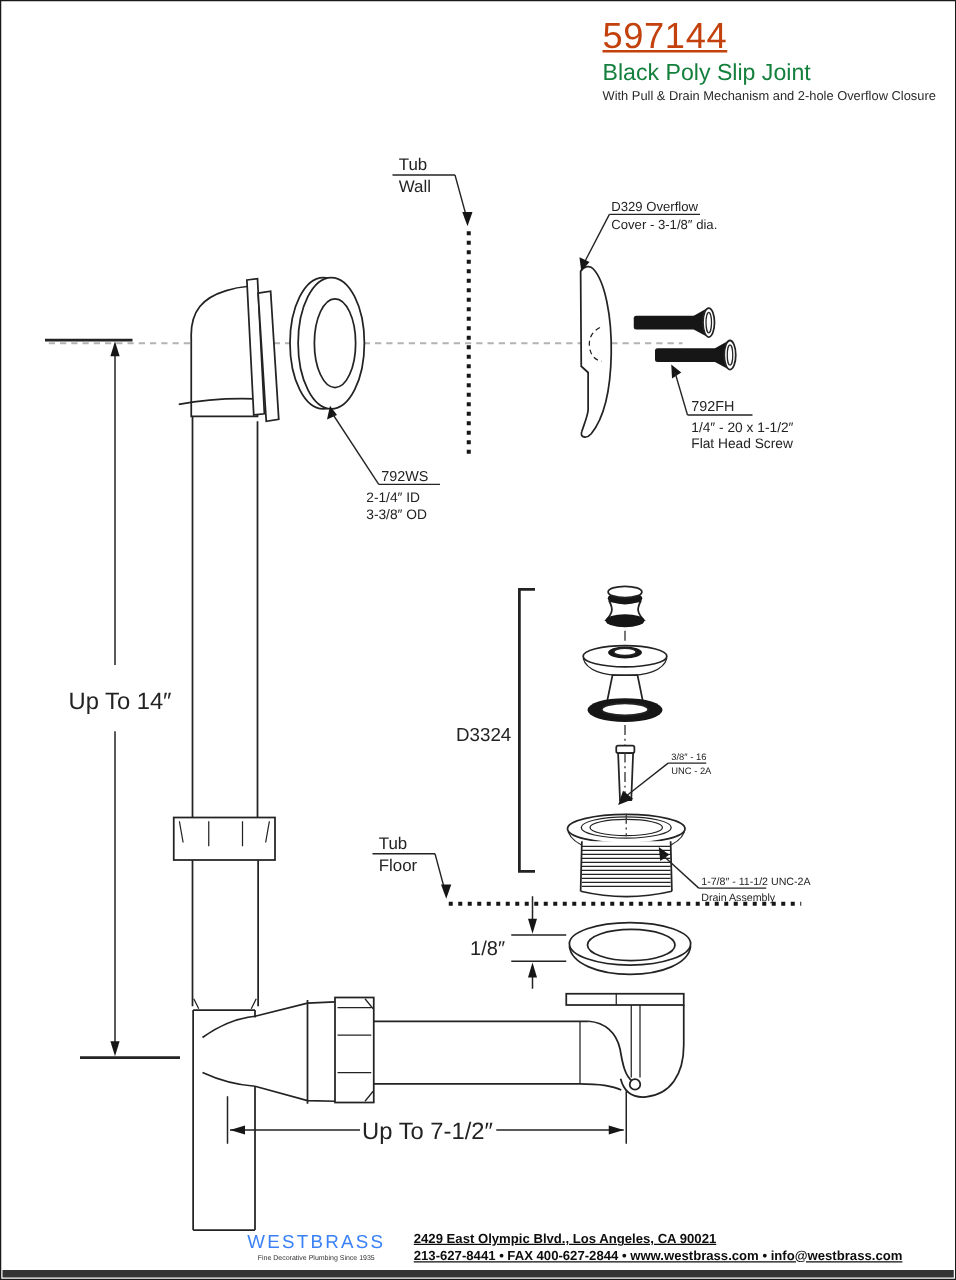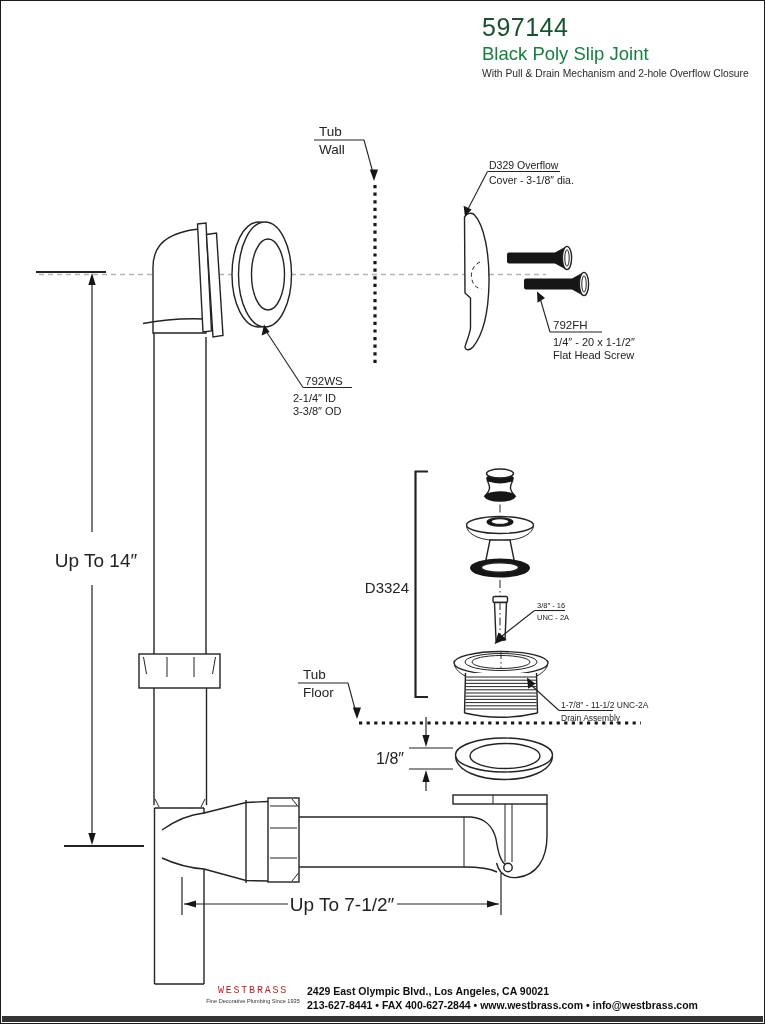--- a/index.html
+++ b/index.html
@@ -14,28 +14,28 @@
   .t-small{font-size:10.5px;}
   .t-part{font-size:11.5px;}
   .t-sub{font-size:11px;}
   .t-tiny{font-size:7.5px;}
   .t-mini{font-size:8.5px;}
   .t-dim{font-size:19px;}
   .t-dim-sm{font-size:16px;}
   .t-bracket{font-size:15px;}
   
   .title-block{position:absolute;left:481px;top:14px;line-height:1;}
-  .model{font-size:25px;letter-spacing:.5px;color:#14532d;}
+  .model{font-size:29px;letter-spacing:.5px;color:#c2410c;text-decoration:underline;}
   .title-line{font-size:18.5px;margin-top:5px;color:#15803d;}
   .subtitle{font-size:10.3px;margin-top:5px;color:#2b2a29;}
   
   .brand-wrap{position:absolute;left:193px;top:984px;width:118px;text-align:center;}
-  .brand{font-family:Liberation Mono, monospace;font-size:10px;letter-spacing:1.8px;color:#b91c1c;}
+  .brand{font-family:Liberation Sans, sans-serif;font-size:15px;letter-spacing:1.8px;color:#3b82f6;}
   .tagline{font-size:5.6px;margin-top:2px;color:#333;white-space:nowrap;}
-  .addr{position:absolute;left:306px;top:984px;font-size:10.5px;font-weight:600;color:#0d0d0d;line-height:13.5px;white-space:nowrap;}
+  .addr{position:absolute;left:330px;top:984px;font-size:10.5px;font-weight:600;color:#0d0d0d;line-height:13.5px;white-space:nowrap;text-decoration:underline;}
   .bottom-bar{position:absolute;left:1px;right:1px;bottom:1px;height:6px;background:#343434;}
   
   .ln{stroke:#232323;stroke-width:1.4;fill:none;}
   .lnw{stroke:#232323;stroke-width:1.4;fill:#fff;}
   .thin{stroke:#232323;stroke-width:1;fill:none;}
   .leader{stroke:#232323;stroke-width:1.1;fill:none;}
   .dim{stroke:#232323;stroke-width:1.2;fill:none;}
   .tick{stroke:#232323;stroke-width:2.2;fill:none;}
   .fillb{fill:#161616;stroke:none;}
   .cl-gray{stroke:#b3b3b3;stroke-width:1.6;stroke-dasharray:5 4;fill:none;}

